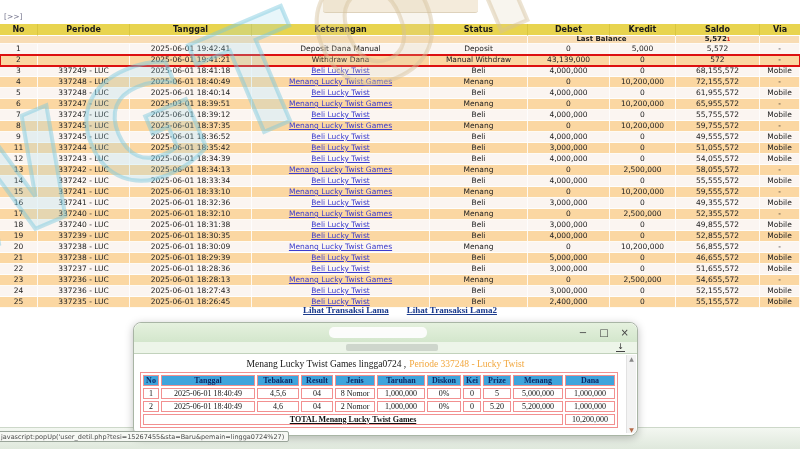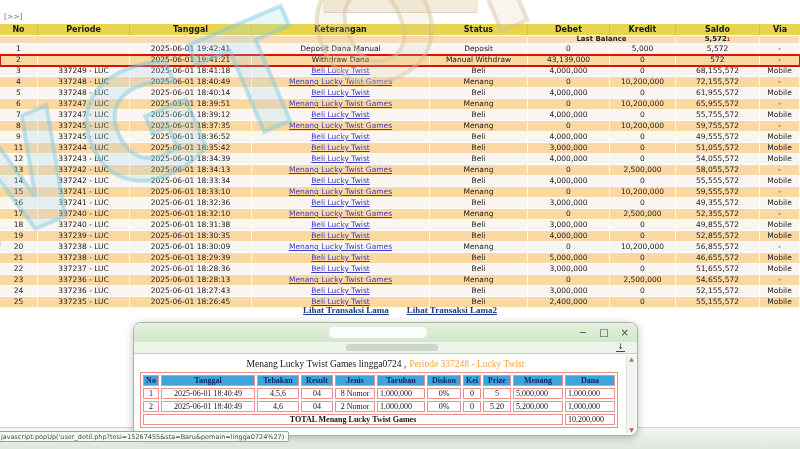--- a/index.html
+++ b/index.html
@@ -71,22 +71,22 @@
   .popup-heading { margin-top:5px; text-align:center; font-family:"Liberation Serif", serif;
                    font-size:9.5px; color:#151515; }
   .popup-heading .periode { color:#f2a73e; margin-left:3px;margin-top:24px; }
   table.ptable { margin:3px 0 0 6px; border-collapse:separate; border-spacing:2px;
                  border:1px solid #f29090; background:#fff; table-layout:fixed; }
   table.ptable th { background:#3fa4dc; color:#0d2a66; font-family:"Liberation Serif", serif;
                     font-weight:bold; font-size:8px; height:11px; padding:0 1px;
                     border:1px solid #f29090; text-align:center; overflow:hidden; white-space:nowrap; }
   table.ptable td { font-family:"Liberation Serif", serif; font-size:8px; height:10px; padding:0 2px;
                     border:1px solid #f29090; text-align:center; color:#111; overflow:hidden; white-space:nowrap; }
-  table.ptable td.money { text-align:left; }
-  table.ptable td.total-label { font-weight:bold; }
+  table.ptable td.money { text-align:center; }
+  table.ptable td.total-label { font-weight:bold;text-decoration:underline; }
 
   
   .bottom-bar { position:absolute; left:0; top:427px; width:800px; height:22px;
                 background:linear-gradient(#f3f7f1,#dfe8dc); border-top:1px solid #cdd8c9; z-index:3; }
   .status-tooltip { position:absolute; left:-4px; top:431px; height:11px; z-index:12;
                     background:#f6f8f4; border:1px solid #9aa59a; border-radius:2px;
                     font-size:6.5px; line-height:8px; color:#4a4a4a; padding:1px 4px; white-space:nowrap; }
 </style>
 </head>
 <body>

